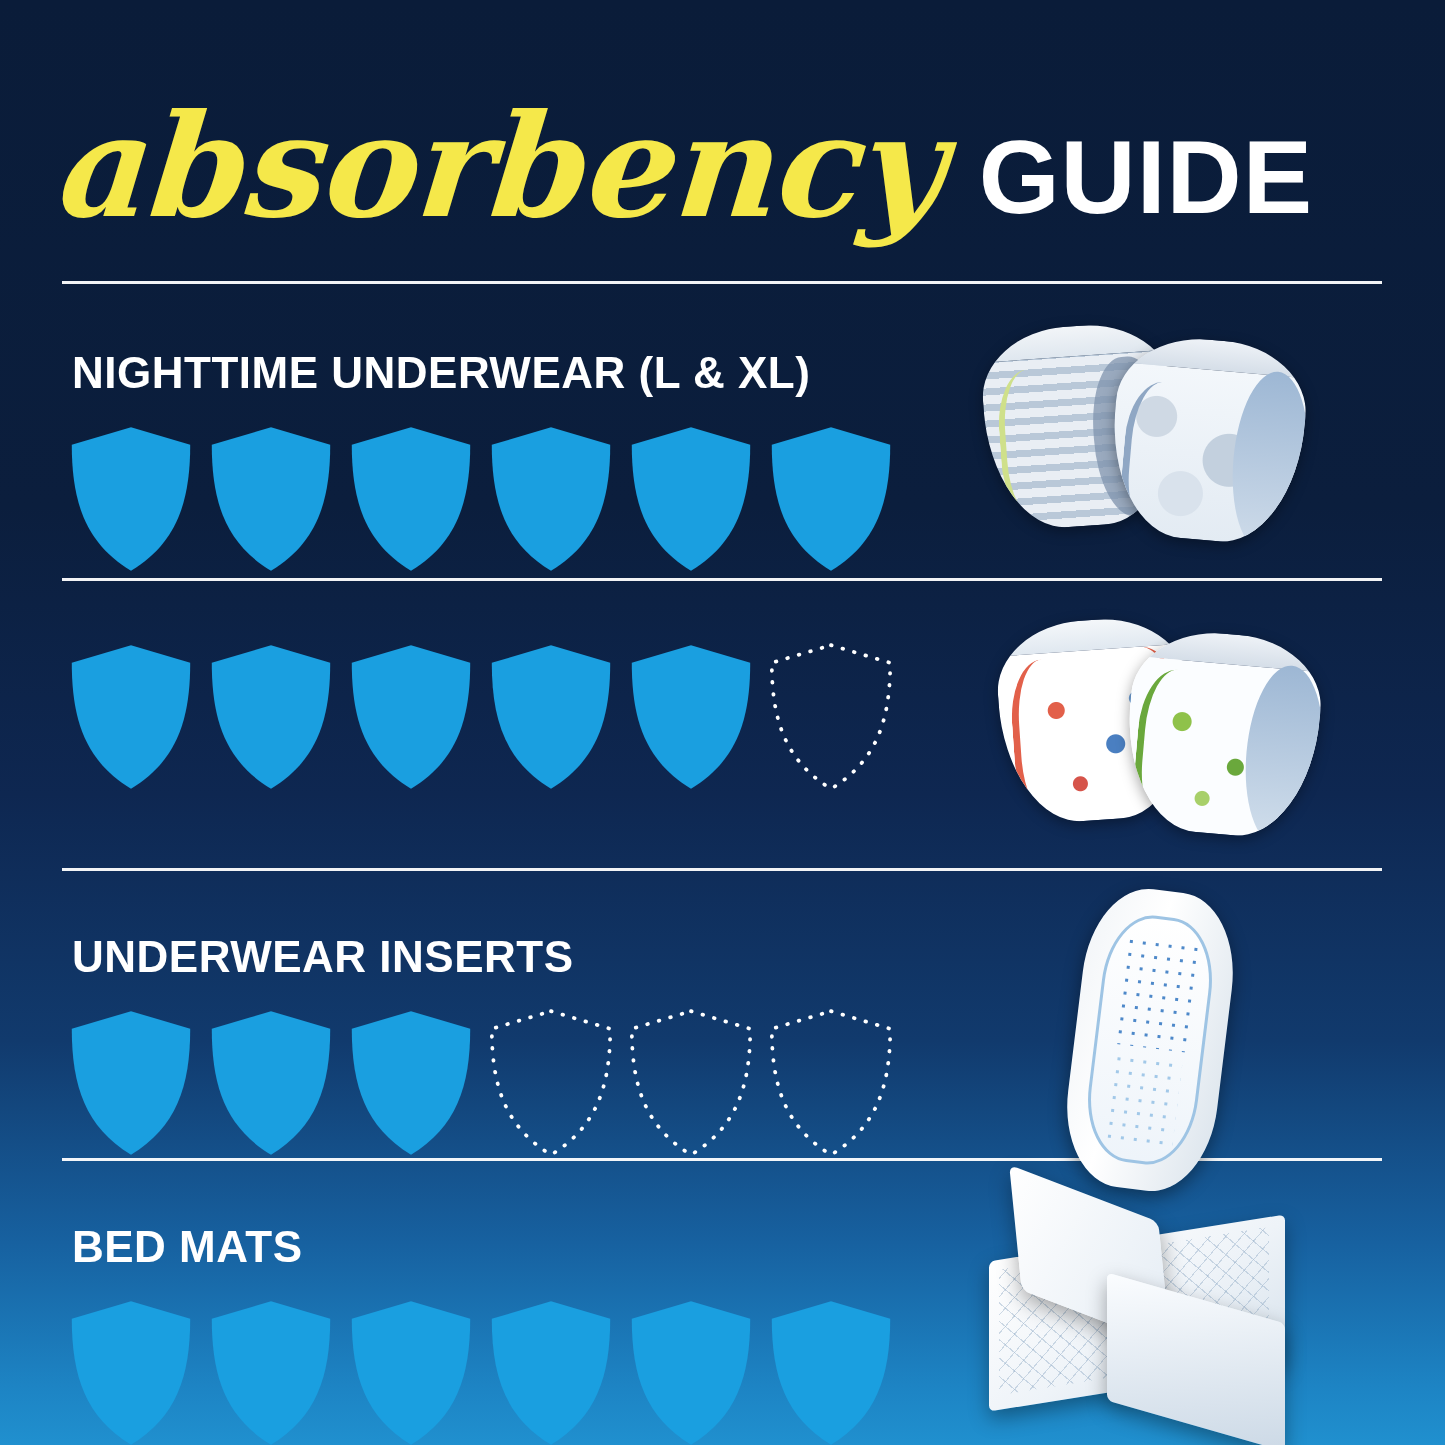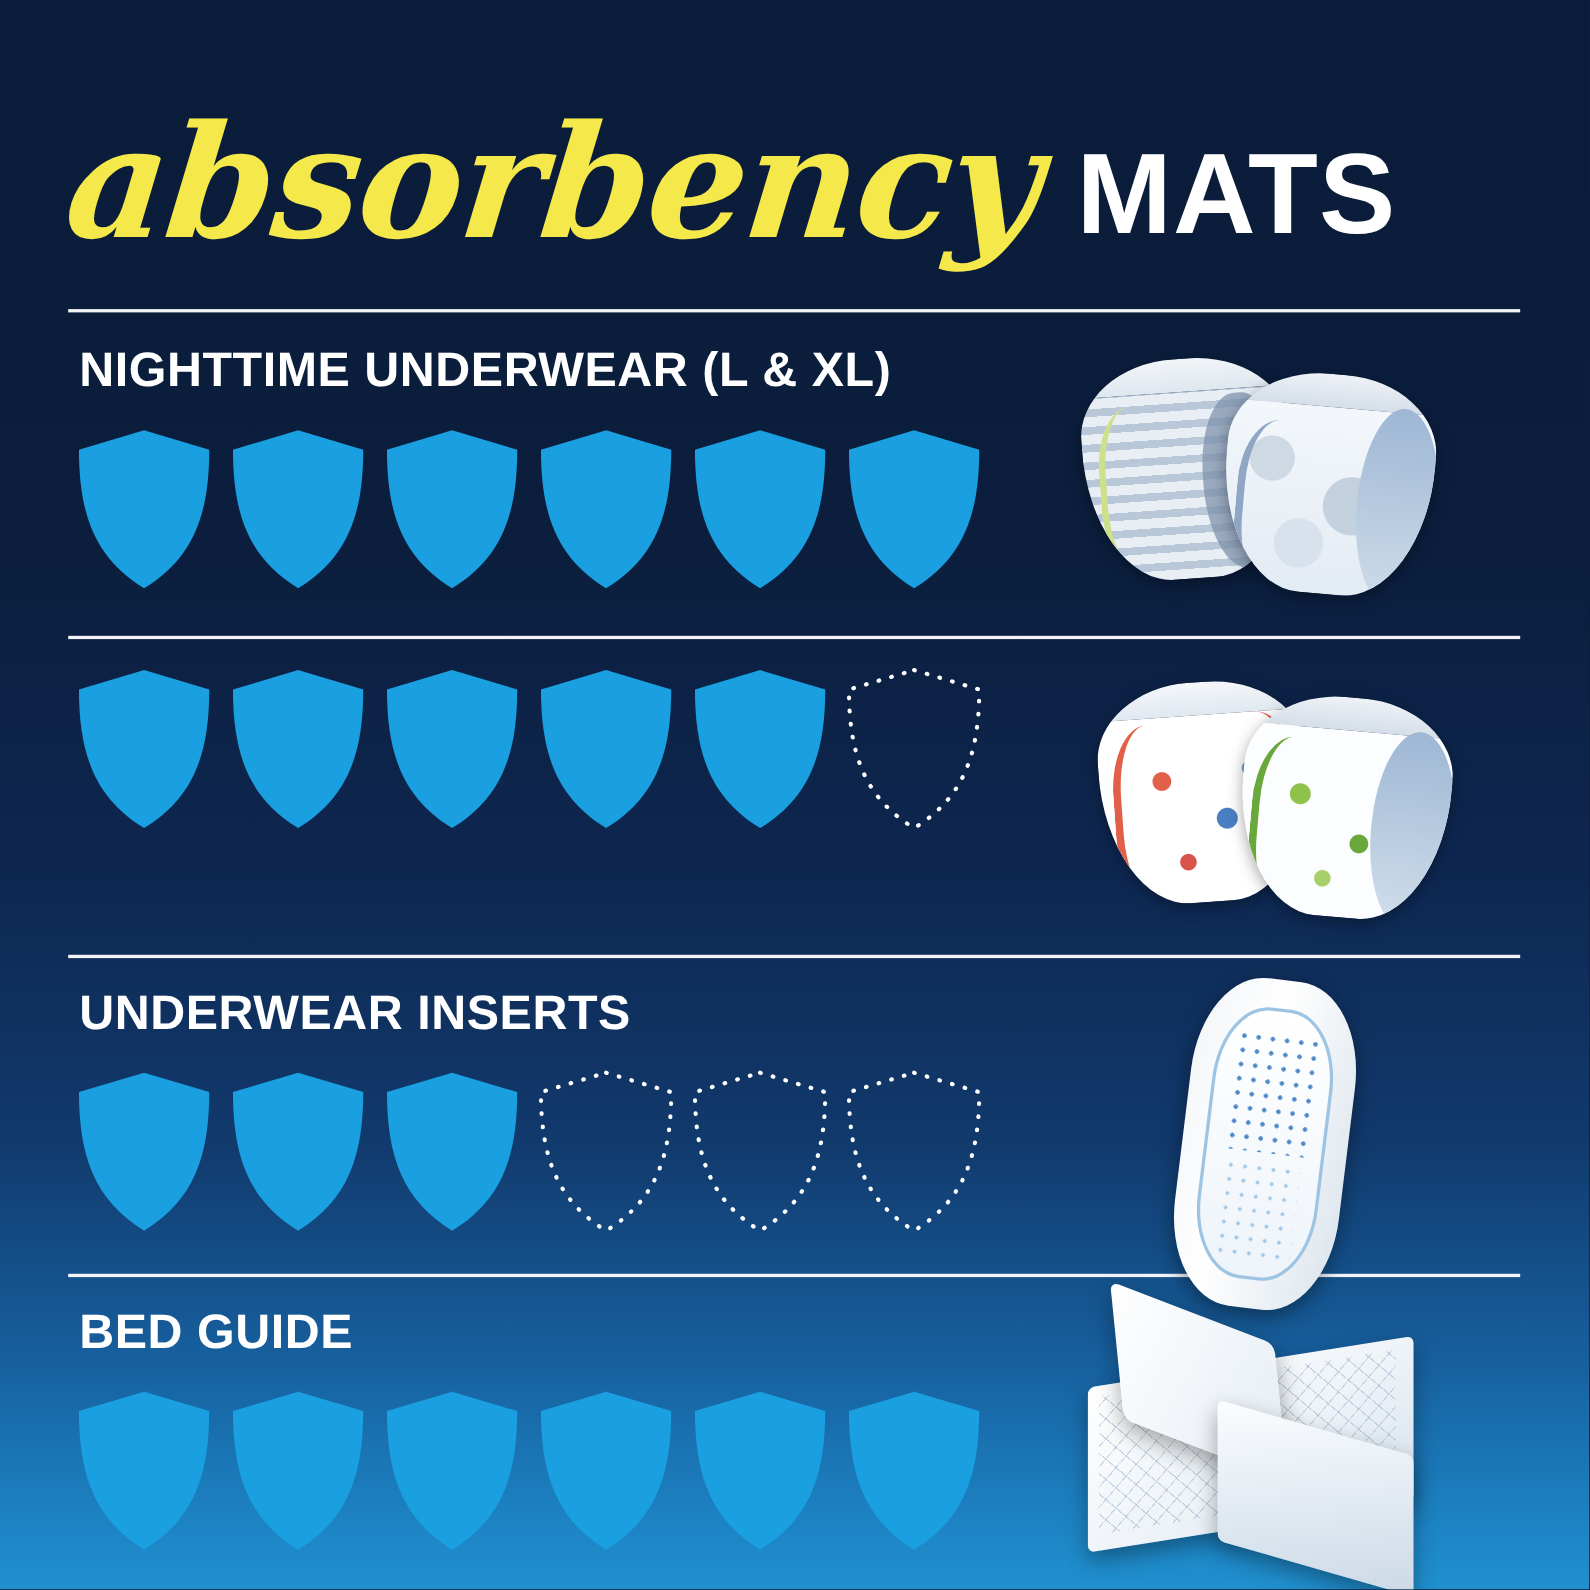--- a/index.html
+++ b/index.html
@@ -67,20 +67,21 @@
     height: 3px;
     background: #ffffff;
     opacity: 0.95;
   }
 
   
   .section {
     position: absolute;
     left: 62px;
     width: 1320px;
+    margin-top: 36px;
   }
   .section-label {
     font-family: "Liberation Sans", sans-serif;
     font-weight: bold;
     font-size: 44px;
     letter-spacing: 0.5px;
     color: #ffffff;
     margin: 0 0 26px 10px;
     white-space: nowrap;
   }
@@ -203,21 +204,21 @@
     border-radius: 6px;
   }
 </style>
 </head>
 <body>
 
 <div id="page">
 
   <div class="title-wrap">
     <span class="title-script">absorbency</span>
-    <span class="title-guide">MATS</span>
+    <span class="title-guide">GUIDE</span>
   </div>
 
   <div class="rule" style="top:281px"></div>
   <div class="rule" style="top:578px"></div>
   <div class="rule" style="top:868px"></div>
   <div class="rule" style="top:1158px"></div>
 
   <div class="section" style="top:312px">
     <div class="section-label">NIGHTTIME UNDERWEAR (L &amp; XL)</div>
     <div class="shield-row">
@@ -378,21 +379,21 @@
   <div class="product" style="left:1075px; top:890px;">
     <div class="pad">
       <div class="outer"></div>
       <div class="core"></div>
       <div class="dots"></div>
       <div class="dots2"></div>
     </div>
   </div>
 
   <div class="section" style="top:1186px">
-    <div class="section-label">BED GUIDE</div>
+    <div class="section-label">BED MATS</div>
     <div class="shield-row">
       <div class="shield">
           <svg viewBox="0 0 100 118">
             <path d="M50 2 L97 16 C97 62 86 94 50 116 C14 94 3 62 3 16 Z" fill="#1a9fe0"></path>
           </svg>
         </div>
       <div class="shield">
           <svg viewBox="0 0 100 118">
             <path d="M50 2 L97 16 C97 62 86 94 50 116 C14 94 3 62 3 16 Z" fill="#1a9fe0"></path>
           </svg>

